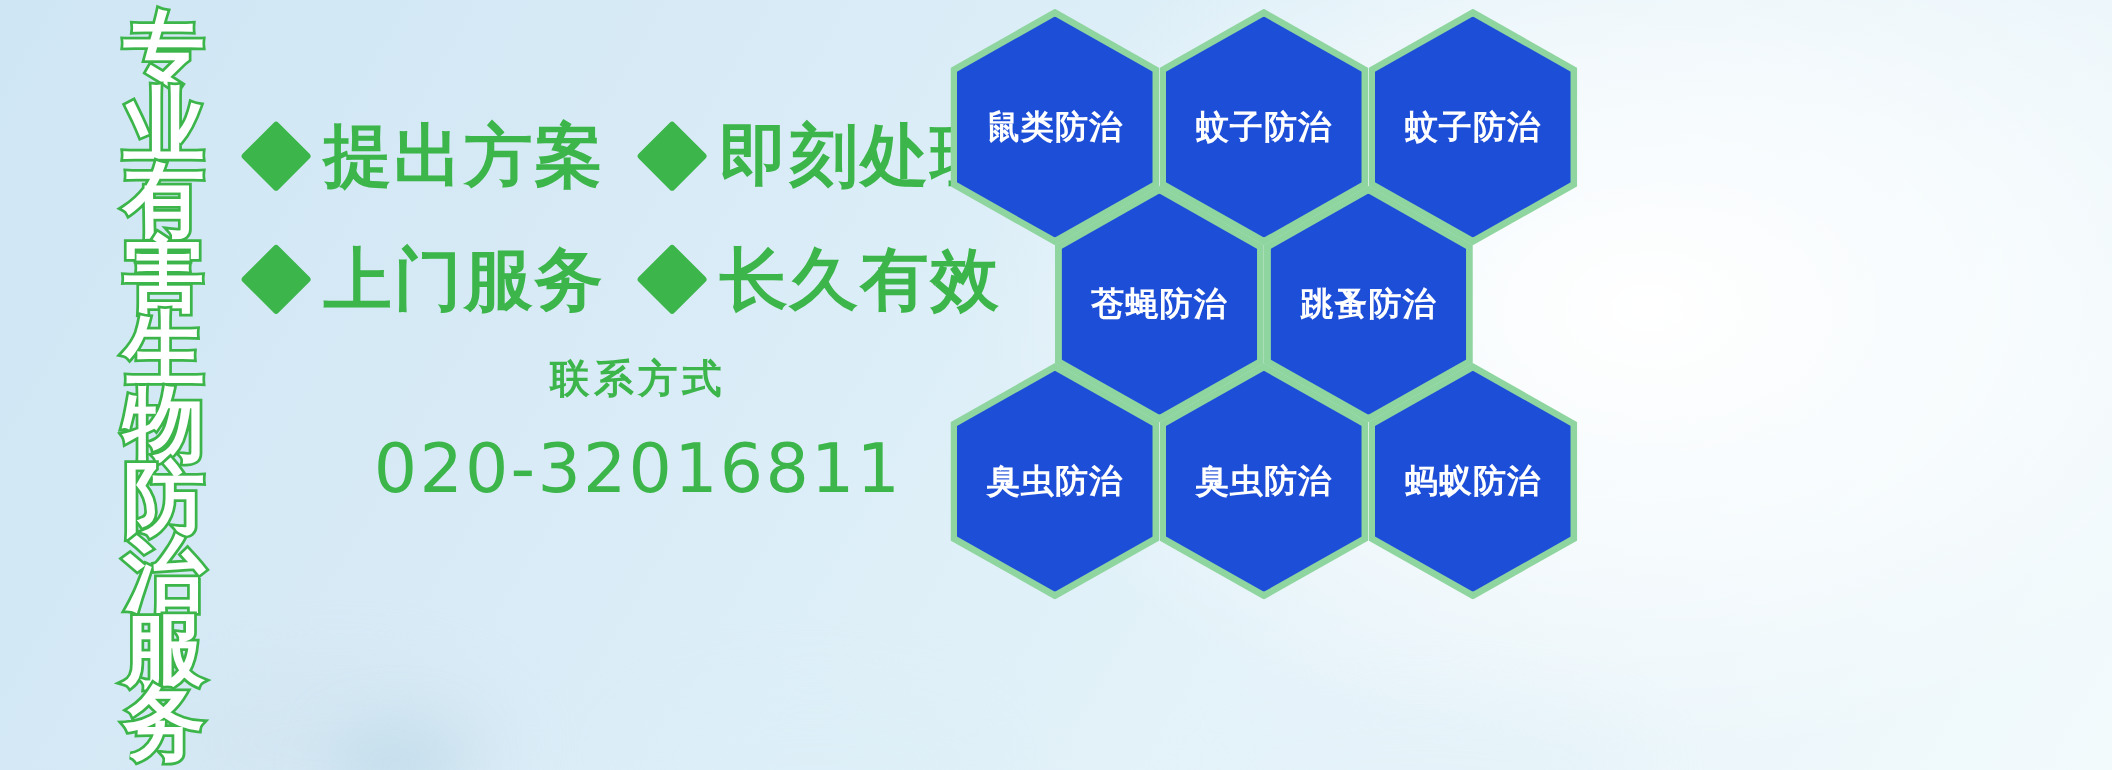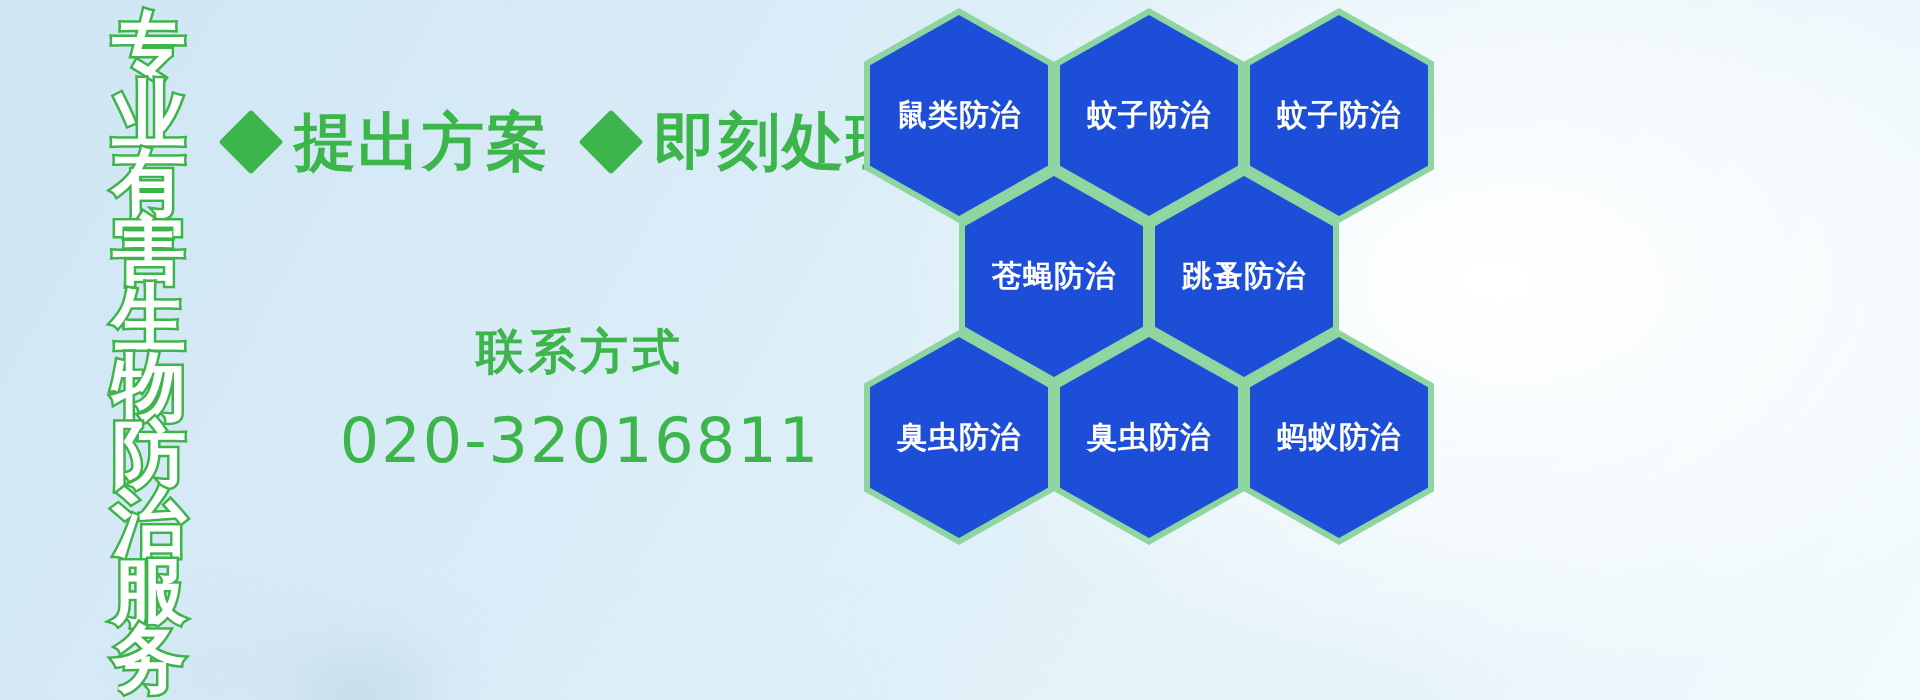--- a/index.html
+++ b/index.html
@@ -51,21 +51,21 @@
   }
   .feature-label {
     font-size:62px; font-weight:bold; color:#3cb54a; letter-spacing:2px;
     white-space:nowrap;
     font-family:Liberation Mono, monospace;
   }
 
   
   #contact { position:absolute; left:300px; top:320px; width:560px; text-align:center; }
   #contact-heading {
-    font-size:48px; font-weight:bold; color:#3cb54a; letter-spacing:4px;
+    font-size:36px; font-weight:bold; color:#3cb54a; letter-spacing:4px;
     font-family:"DejaVu Sans","Liberation Sans",sans-serif;
     margin-bottom:18px;
   }
   .phone {
     font-size:62px; color:#3cb54a; letter-spacing:2px; line-height:78px;
     font-family:"DejaVu Sans","Liberation Sans",sans-serif;
   }
 
   
   #hex-grid { position:absolute; left:860px; top:0px; width:600px; height:570px; }
@@ -125,20 +125,30 @@
     <div class="feature-row">
       <div class="feature-item">
         <span class="diamond"></span>
         <span class="feature-label">提出方案</span>
       </div>
       <div class="feature-item">
         <span class="diamond"></span>
         <span class="feature-label">即刻处理</span>
       </div>
     </div>
+    <div class="feature-row">
+      <div class="feature-item">
+        <span class="diamond"></span>
+        <span class="feature-label">上门服务</span>
+      </div>
+      <div class="feature-item">
+        <span class="diamond"></span>
+        <span class="feature-label">长久有效</span>
+      </div>
+    </div>
   </div>
 
   <div id="contact">
     <div id="contact-heading">联系方式</div>
     <div class="phone">020-32016811</div>
   </div>
 
   <div id="hex-grid">
     <div class="hex hex-r1c1">
       <div class="hex-inner">

